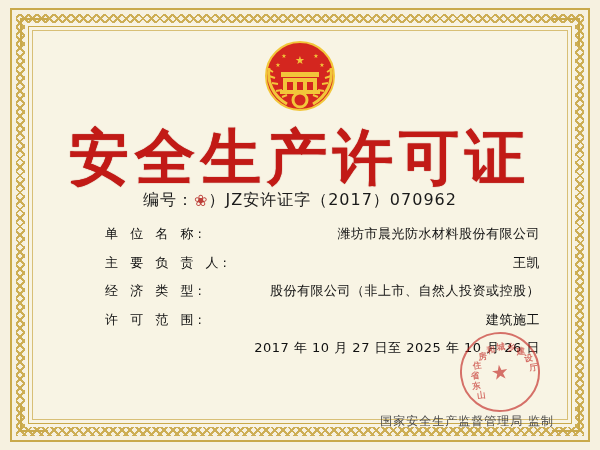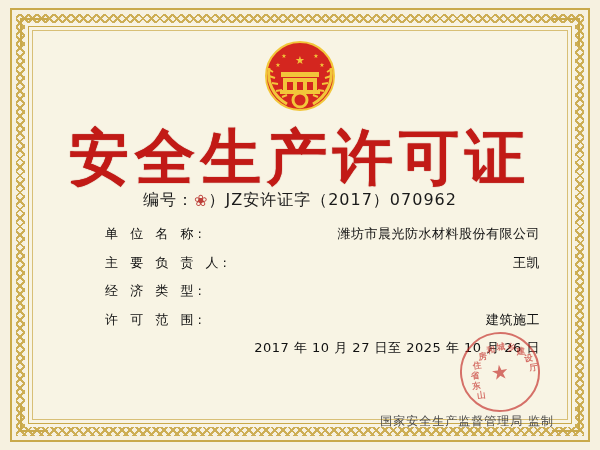--- a/index.html
+++ b/index.html
@@ -252,20 +252,21 @@
     <div class="row">
       <div class="label">单 位 名 称:</div>
       <div class="value">潍坊市晨光防水材料股份有限公司</div>
     </div>
     <div class="row">
       <div class="label">主 要 负 责 人:</div>
       <div class="value">王凯</div>
     </div>
     <div class="row">
       <div class="label">经 济 类 型:</div>
+      <div class="value">股份有限公司（非上市、自然人投资或控股）</div>
     </div>
     <div class="row">
       <div class="label">许 可 范 围:</div>
       <div class="value">建筑施工</div>
     </div>
     <div class="row validity">
       <div class="value">2017 年 10 月 27 日至 2025 年 10 月 26 日</div>
     </div>
   </div>
 

